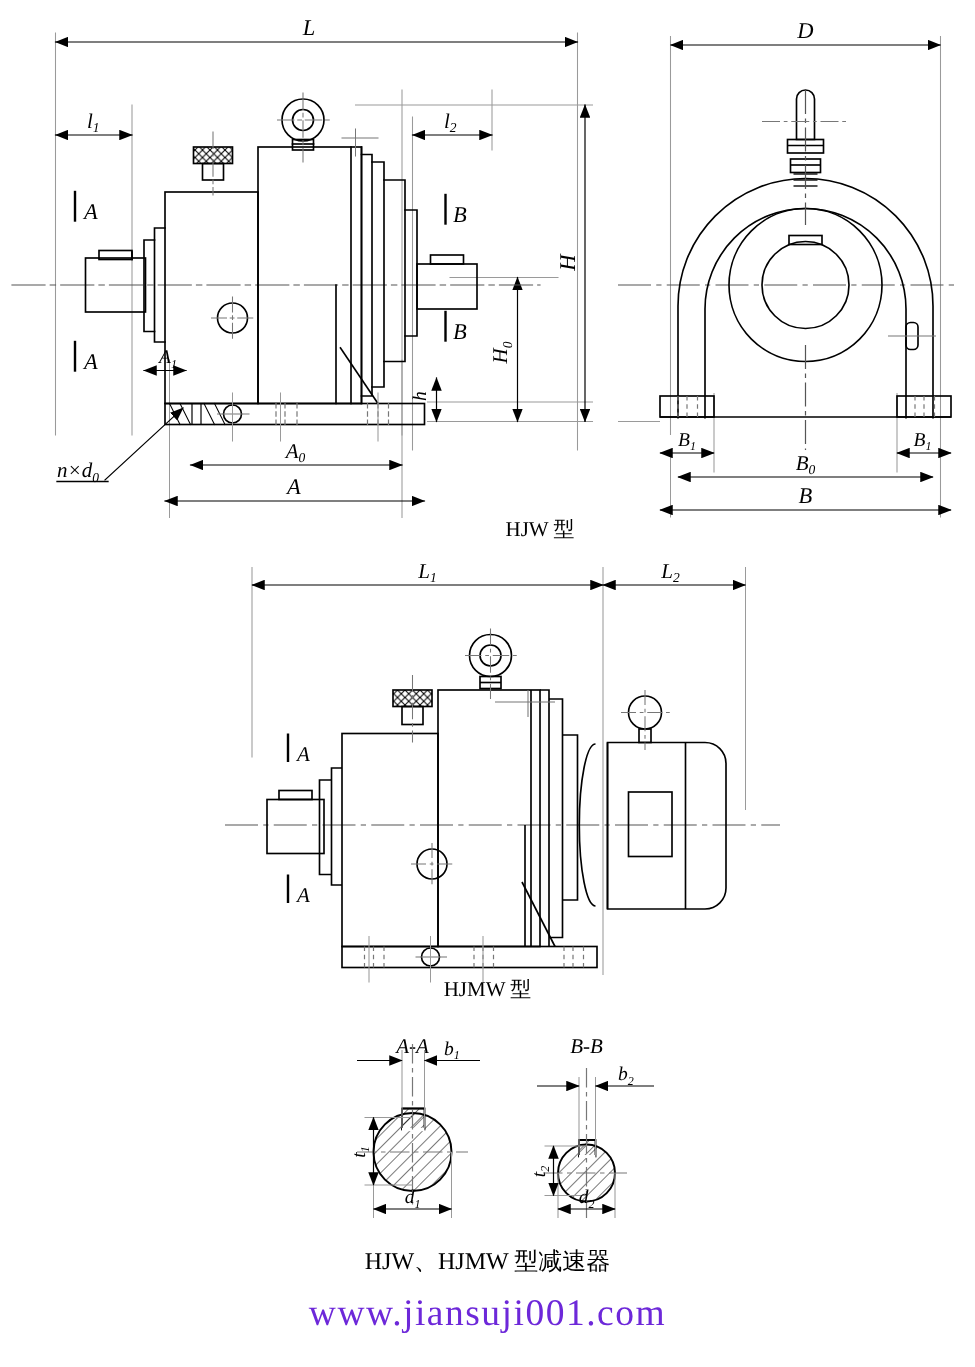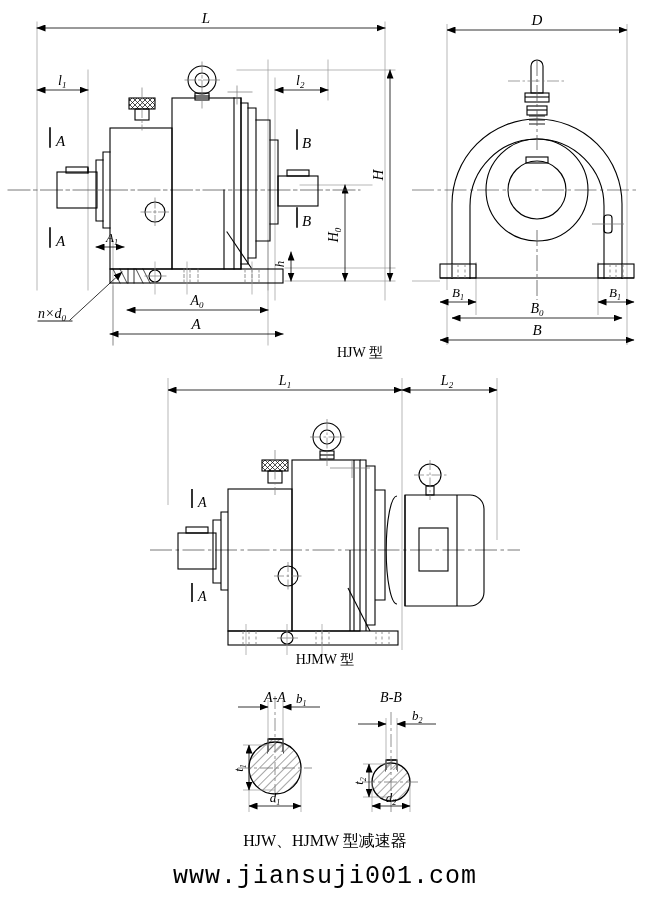--- a/index.html
+++ b/index.html
@@ -3,22 +3,22 @@
 <meta charset="utf-8">
 <style>
   html,body{margin:0;padding:0;background:#ffffff;}
   body{width:650px;height:911px;position:relative;overflow:hidden;
        font-family:"Liberation Serif",serif;color:#000;}
   #sheet{position:absolute;left:0;top:0;width:650px;height:911px;}
   svg{display:block;}
   .lbl{font-family:"Liberation Serif",serif;font-style:italic;}
   .cap{font-family:"Liberation Serif",serif;font-style:normal;}
   .wm{position:absolute;left:0;top:862px;width:650px;text-align:center;
-      font-family:Liberation Mono, monospace;font-size:25px;letter-spacing:1px;
-      color:#000000;}
+      font-family:Liberation Serif, serif;font-size:25px;letter-spacing:1px;
+      color:#6d28d9;}
 </style>
 </head>
 <body>
 
 <div id="sheet">
 <svg width="650" height="911" viewBox="0 0 650 911" xmlns="http://www.w3.org/2000/svg">
 
   <defs>
     <marker id="ah" markerWidth="9" markerHeight="7" refX="8.5" refY="3.5" orient="auto" markerUnits="userSpaceOnUse">
       <path d="M0,0 L9,3.5 L0,7 Z" fill="#000"></path>

